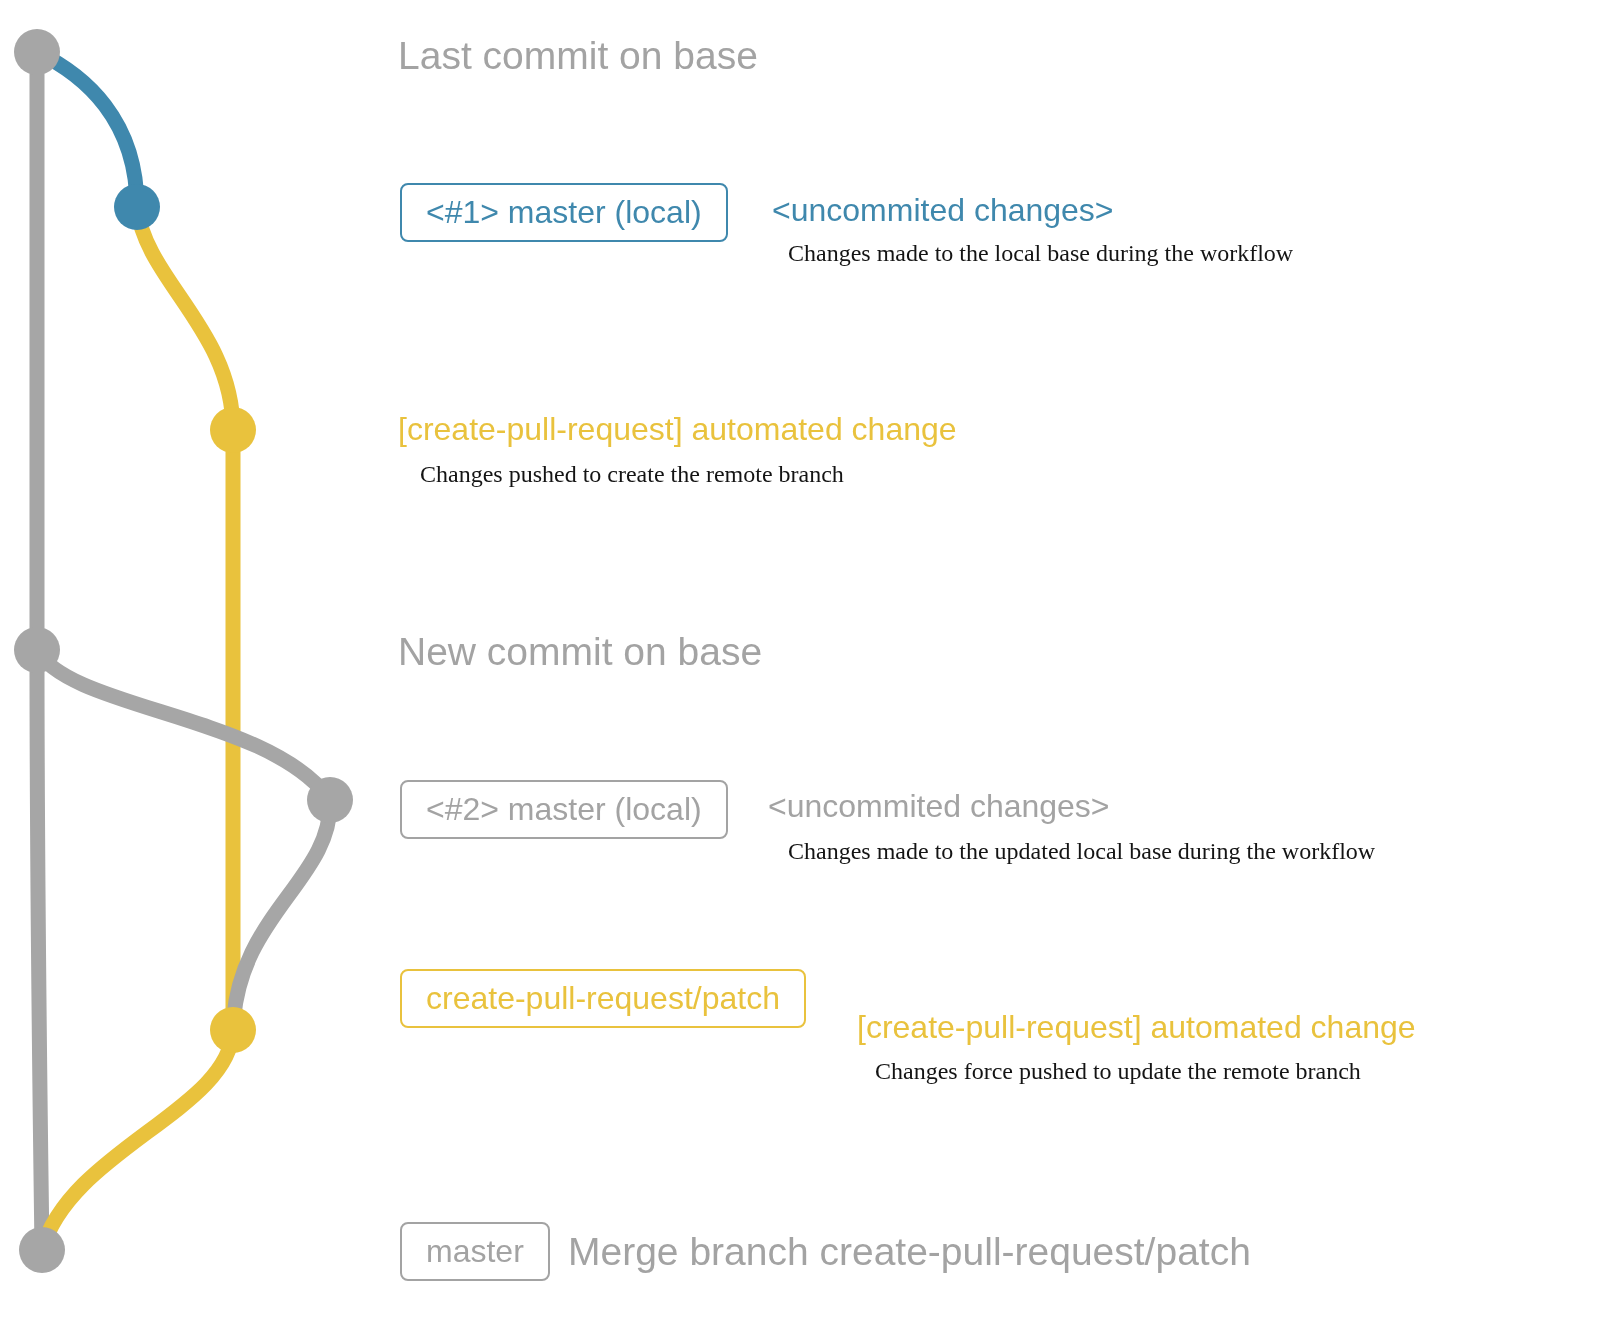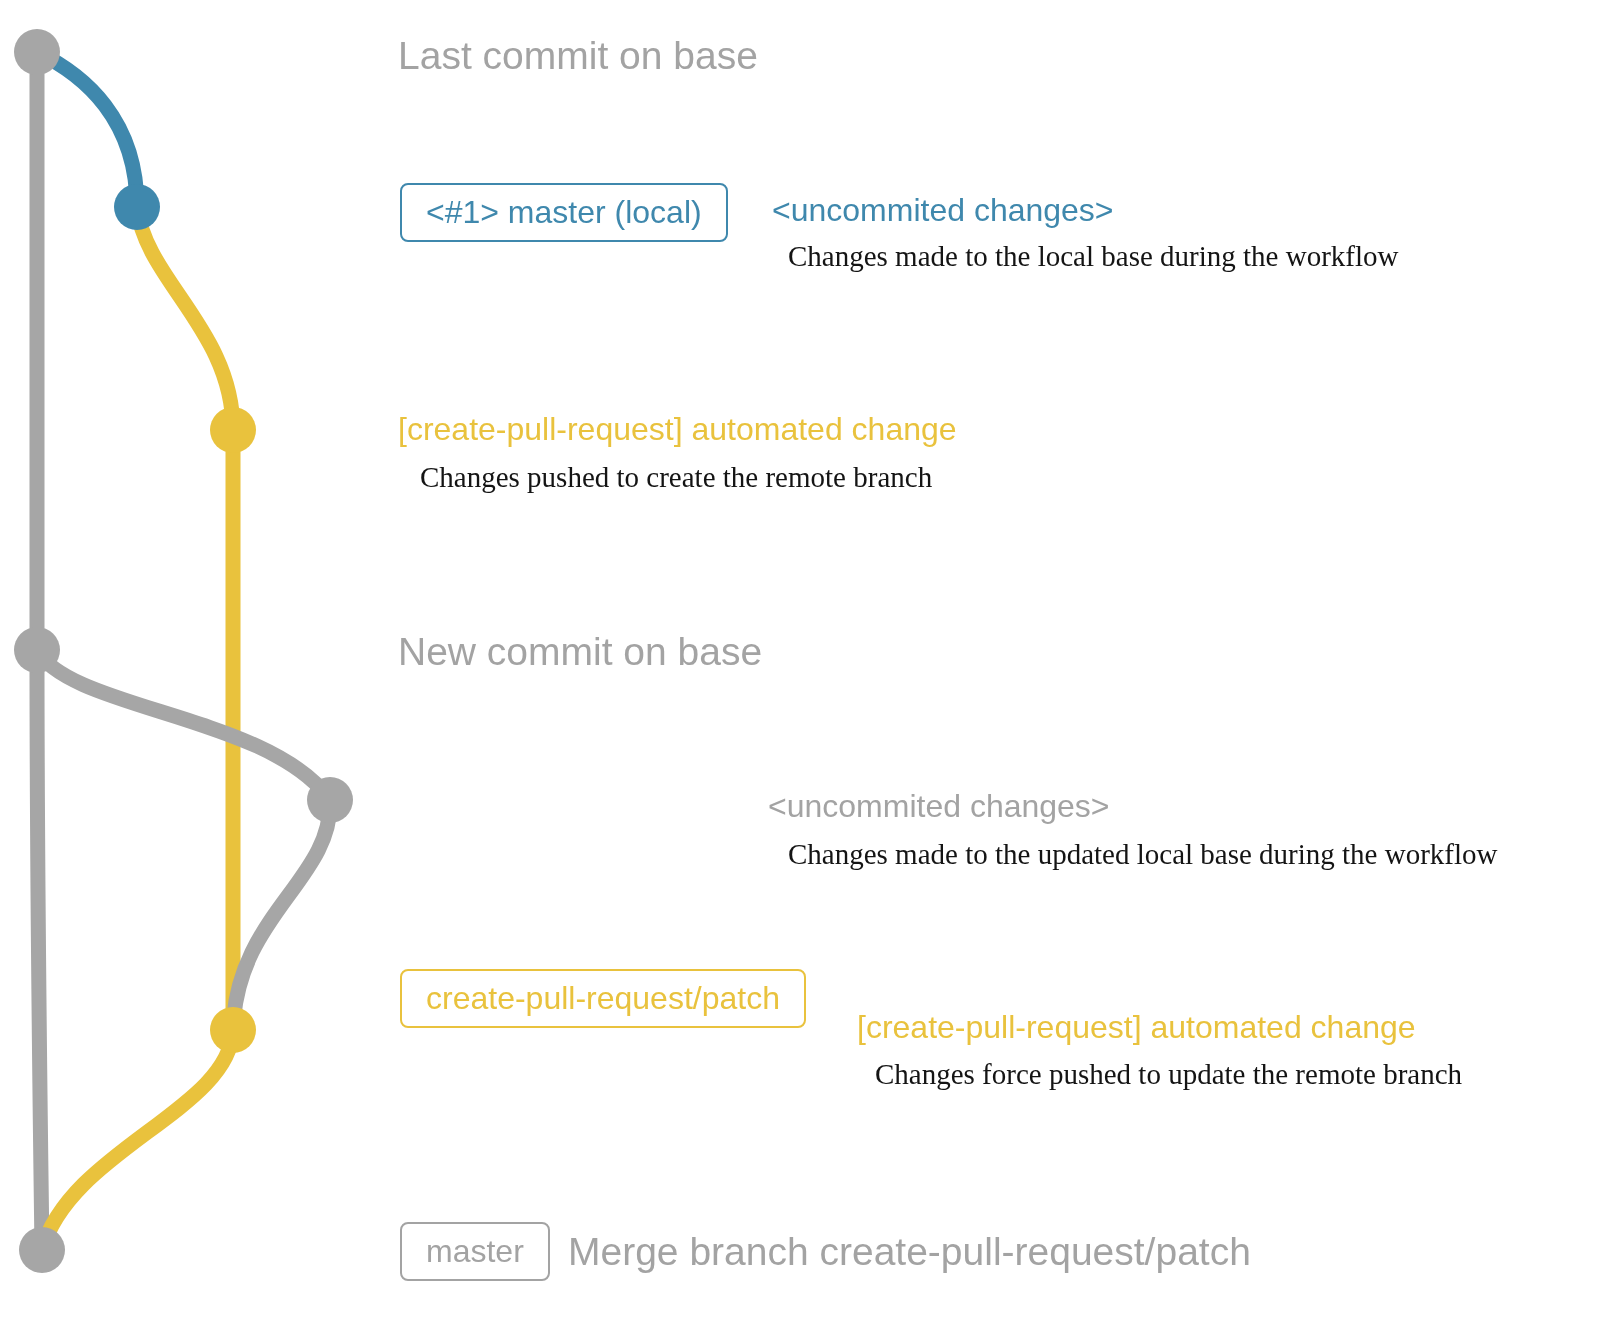--- a/index.html
+++ b/index.html
@@ -49,21 +49,21 @@
     background: #ffffff;
   }
   .badge-blue   { color: var(--blue);   border-color: var(--blue); }
   .badge-gray   { color: var(--textgray); border-color: var(--textgray); }
   .badge-yellow { color: var(--yellow); border-color: var(--yellow); }
   .title-blue   { font-size: 32px; color: var(--blue); }
   .title-gray   { font-size: 32px; color: var(--textgray); }
   .title-yellow { font-size: 32px; color: var(--yellow); }
   .desc {
     font-family: "Liberation Serif", serif;
-    font-size: 29px;
+    font-size: 24px;
     color: var(--dark);
   }
 </style>
 </head>
 <body>
 
 <div class="canvas">
 
   <svg class="graph-svg" width="430" height="1344" viewBox="0 0 430 1344">
 
@@ -92,20 +92,21 @@
 
   <div class="abs badge badge-blue" style="left:400px; top:183px;">&lt;#1&gt; master (local)</div>
   <div class="abs title-blue" style="left:772px; top:192px;">&lt;uncommited changes&gt;</div>
   <div class="abs desc" style="left:788px; top:240px;">Changes made to the local base during the workflow</div>
 
   <div class="abs title-yellow" style="left:398px; top:411px;">[create-pull-request] automated change</div>
   <div class="abs section-label" style="left:398px; top:630px;">New commit on base</div>
 
   <div class="abs desc" style="left:420px; top:461px;">Changes pushed to create the remote branch</div>
 
+  <div class="abs badge badge-gray" style="left:400px; top:780px;">&lt;#2&gt; master (local)</div>
   <div class="abs title-gray" style="left:768px; top:788px;">&lt;uncommited changes&gt;</div>
   <div class="abs desc" style="left:788px; top:838px;text-align:right;">Changes made to the updated local base during the workflow</div>
 
   <div class="abs badge badge-yellow" style="left:400px; top:969px;">create-pull-request/patch</div>
   <div class="abs title-yellow" style="left:857px; top:1009px;">[create-pull-request] automated change</div>
   <div class="abs desc" style="left:875px; top:1058px;">Changes force pushed to update the remote branch</div>
 
   <div class="abs badge badge-gray" style="left:400px; top:1222px;">master</div>
   <div class="abs section-label" style="left:568px; top:1230px;">Merge branch create-pull-request/patch</div>
 

